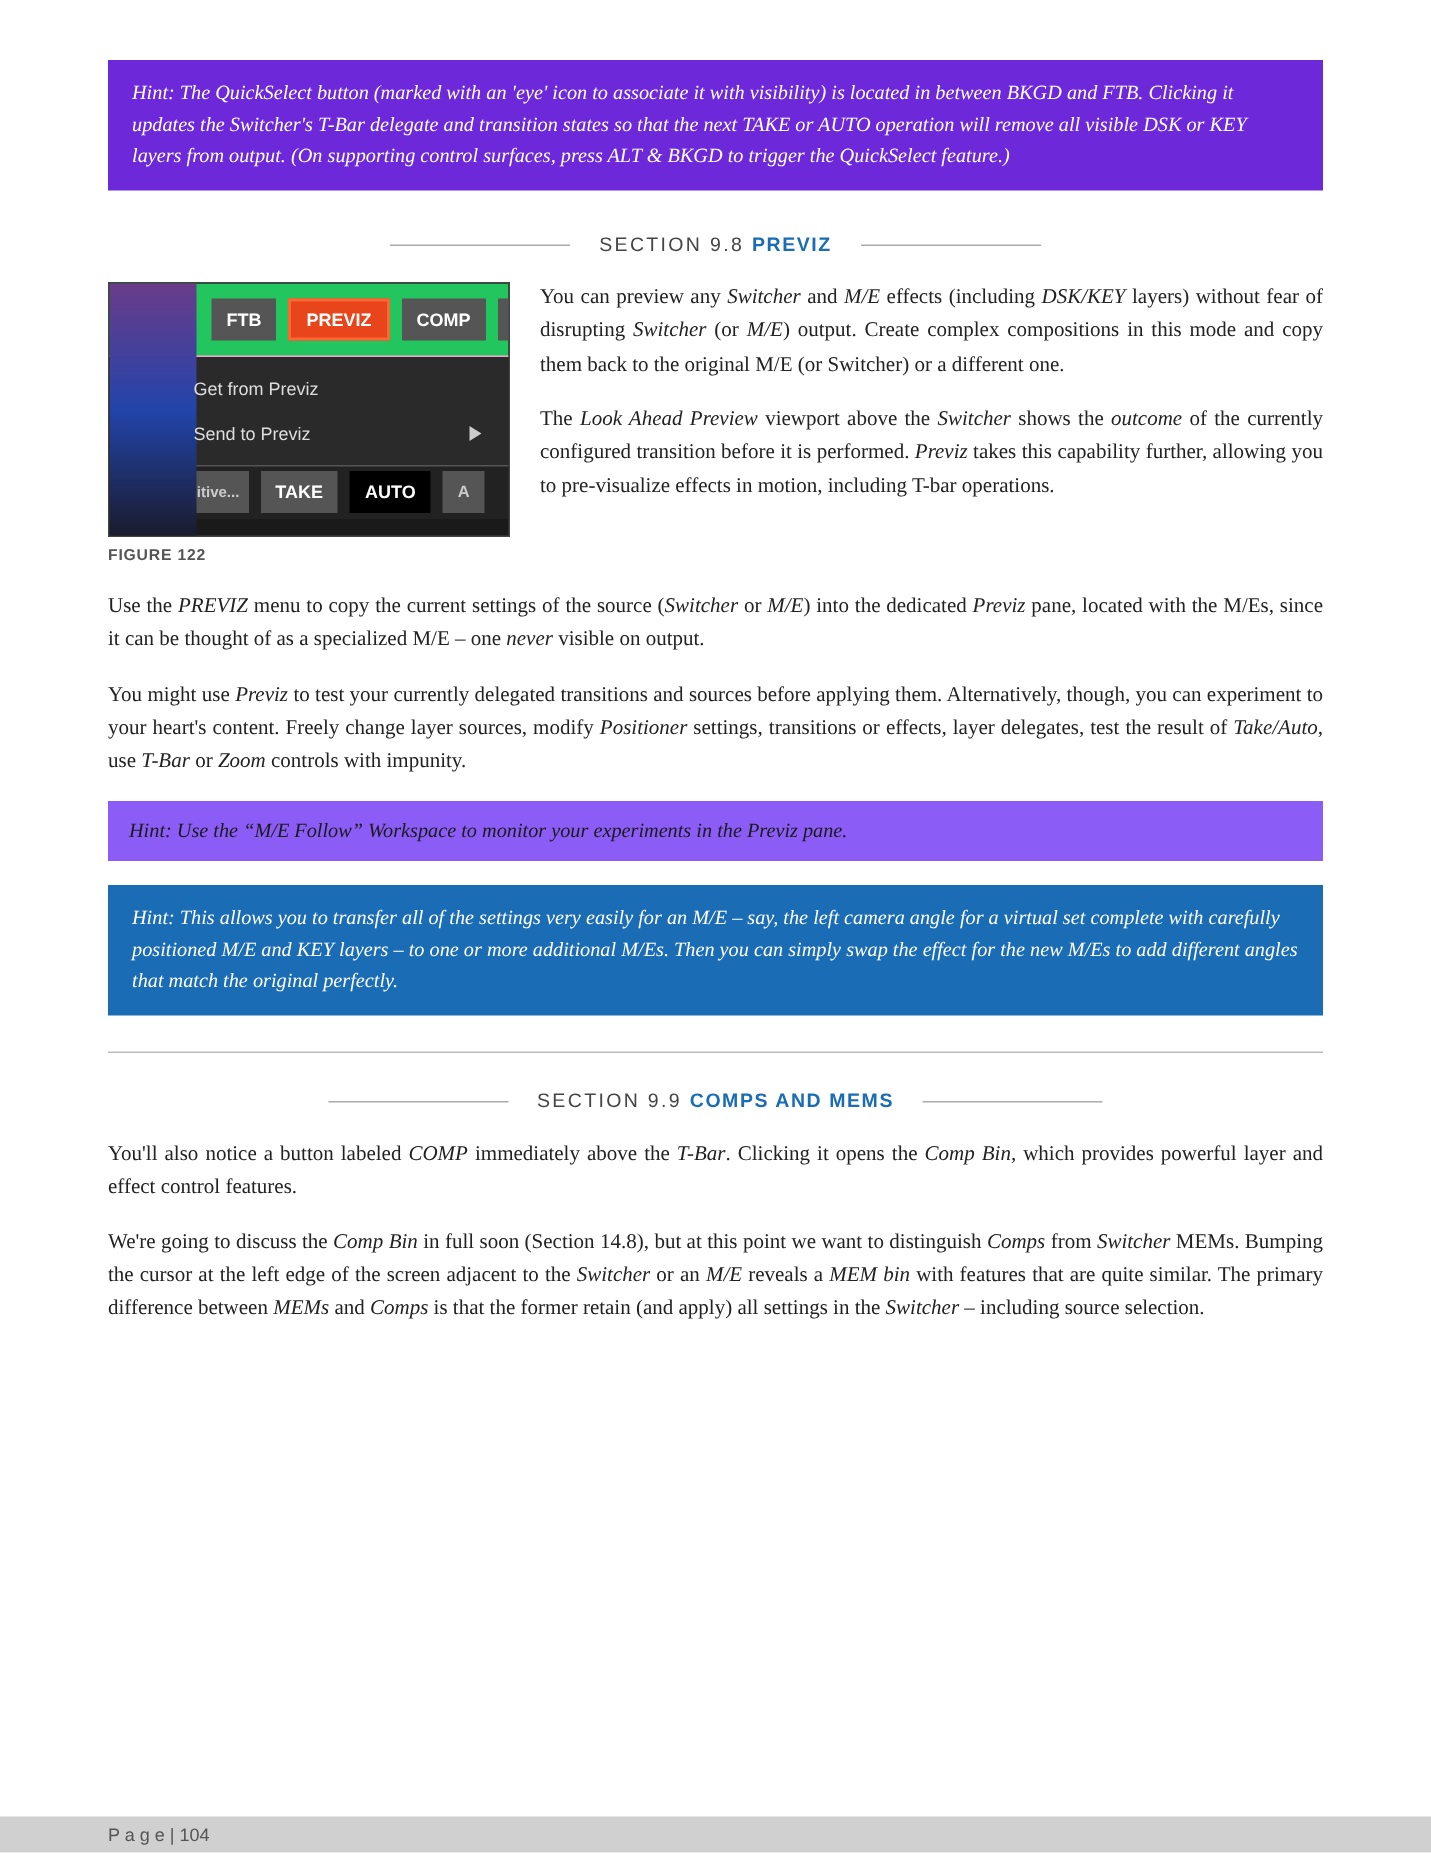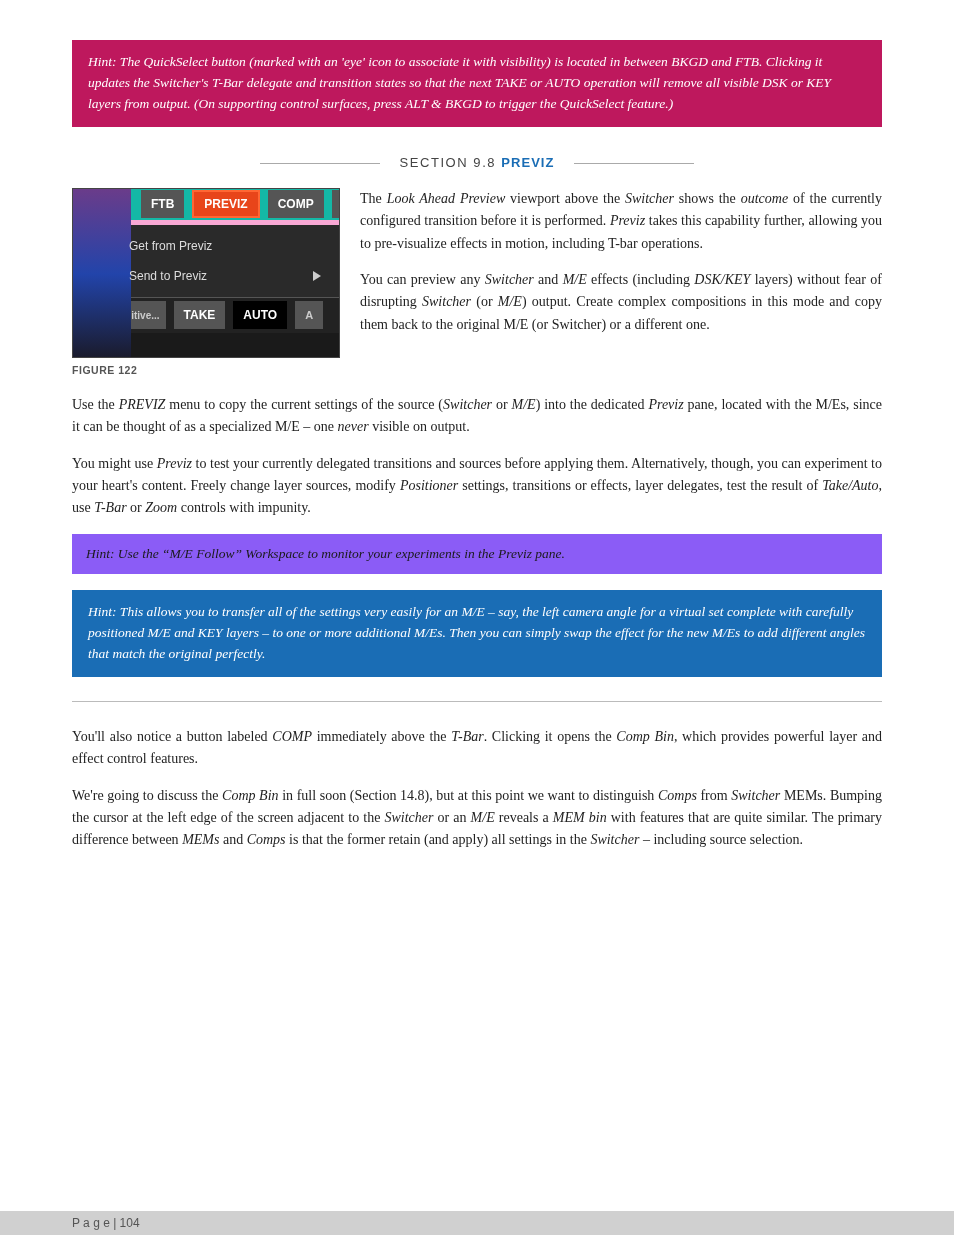--- a/index.html
+++ b/index.html
@@ -14,21 +14,21 @@
     }
     .page {
       width: 954px;
       min-height: 1235px;
       background: #fff;
       padding: 40px 72px 60px 72px;
       position: relative;
     }
     
     .hint-box-blue {
-      background: #be185d;
+      background: #6d28d9;
       color: #fff;
       padding: 12px 16px;
       margin-bottom: 28px;
       font-style: italic;
       font-size: 13.5px;
       line-height: 1.55;
     }
     
     .section-header {
       text-align: center;
@@ -71,23 +71,23 @@
       background: #1a1a1a;
       border: 1px solid #444;
       width: 268px;
       height: 170px;
       position: relative;
       overflow: hidden;
     }
     .switcher-top-bar {
       display: flex;
       align-items: center;
-      height: 36px;
-      background: #14b8a6;
-      border-bottom: 5px solid #f9a8d4;
+      height: 49px;
+      background: #22c55e;
+      border-bottom: 1px solid #f9a8d4;
     }
     .sw-btn {
       height: 28px;
       padding: 0 10px;
       margin: 0 4px;
       font-family: Arial, sans-serif;
       font-size: 12px;
       font-weight: bold;
       border: none;
       cursor: pointer;
@@ -269,24 +269,24 @@
           <button class="sw-btn sw-btn-take" style="margin-left:4px;">TAKE</button>
           <button class="sw-btn sw-btn-auto">AUTO</button>
           <button class="sw-btn sw-btn-dsk">A</button>
         </div>
       </div>
       <div class="figure-caption">FIGURE 122</div>
     </div>
 
     <div class="figure-right">
       <p class="body-text">
-        The <em>Look Ahead Preview</em> viewport above the <em>Switcher</em> shows the <em>outcome</em> of the currently configured transition before it is performed.  <em>Previz</em> takes this capability further, allowing you to pre-visualize effects in motion, including T-bar operations.
+        You can preview any <em>Switcher</em> and <em>M/E</em> effects (including <em>DSK/KEY</em> layers) without fear of disrupting <em>Switcher</em> (or <em>M/E</em>) output.  Create complex compositions in this mode and copy them back to the original M/E (or Switcher) or a different one.
       </p>
       <p class="body-text">
-        You can preview any <em>Switcher</em> and <em>M/E</em> effects (including <em>DSK/KEY</em> layers) without fear of disrupting <em>Switcher</em> (or <em>M/E</em>) output.  Create complex compositions in this mode and copy them back to the original M/E (or Switcher) or a different one.
+        The <em>Look Ahead Preview</em> viewport above the <em>Switcher</em> shows the <em>outcome</em> of the currently configured transition before it is performed.  <em>Previz</em> takes this capability further, allowing you to pre-visualize effects in motion, including T-bar operations.
       </p>
     </div>
   </div>
 
   <p class="body-text">
     Use the <em>PREVIZ</em> menu to copy the current settings of the source (<em>Switcher</em> or <em>M/E</em>) into the dedicated <em>Previz</em> pane, located with the M/Es, since it can be thought of as a specialized M/E – one <em>never</em> visible on output.
   </p>
 
   <p class="body-text">
     You might use <em>Previz</em> to test your currently delegated transitions and sources before applying them.  Alternatively, though, you can experiment to your heart's content.  Freely change layer sources, modify <em>Positioner</em> settings, transitions or effects, layer delegates, test the result of <em>Take/Auto</em>, use <em>T-Bar</em> or <em>Zoom</em> controls with impunity.
@@ -296,20 +296,23 @@
     <span>Hint: Use the “M/E Follow” Workspace to monitor your experiments in the Previz pane.</span>
   </div>
 
 
   <div class="hint-box-blue2">
     <span>Hint: This allows you to transfer all of the settings very easily for an M/E – say, the left camera angle for a virtual set complete with carefully positioned M/E and KEY layers – to one or more additional M/Es.  Then you can simply swap the effect for the new M/Es to add different angles that match the original perfectly.</span>
   </div>
 
   <hr class="divider">
 
+  <div class="section-header">
+    <span>SECTION 9.9</span>&nbsp;<span class="accent">COMPS AND MEMS</span>
+  </div>
 
   <p class="body-text">
     You'll also notice a button labeled <em>COMP</em> immediately above the <em>T-Bar</em>.  Clicking it opens the <em>Comp Bin</em>, which provides powerful layer and effect control features.
   </p>
 
   <p class="body-text">
     We're going to discuss the <em>Comp Bin</em> in full soon (Section 14.8), but at this point we want to distinguish <em>Comps</em> from <em>Switcher</em> MEMs. Bumping the cursor at the left edge of the screen adjacent to the <em>Switcher</em> or an <em>M/E</em> reveals a <em>MEM bin</em> with features that are quite similar.  The primary difference between <em>MEMs</em> and <em>Comps</em> is that the former retain (and apply) all settings in the <em>Switcher</em> – including source selection.
   </p>
 
   <div class="footer">

